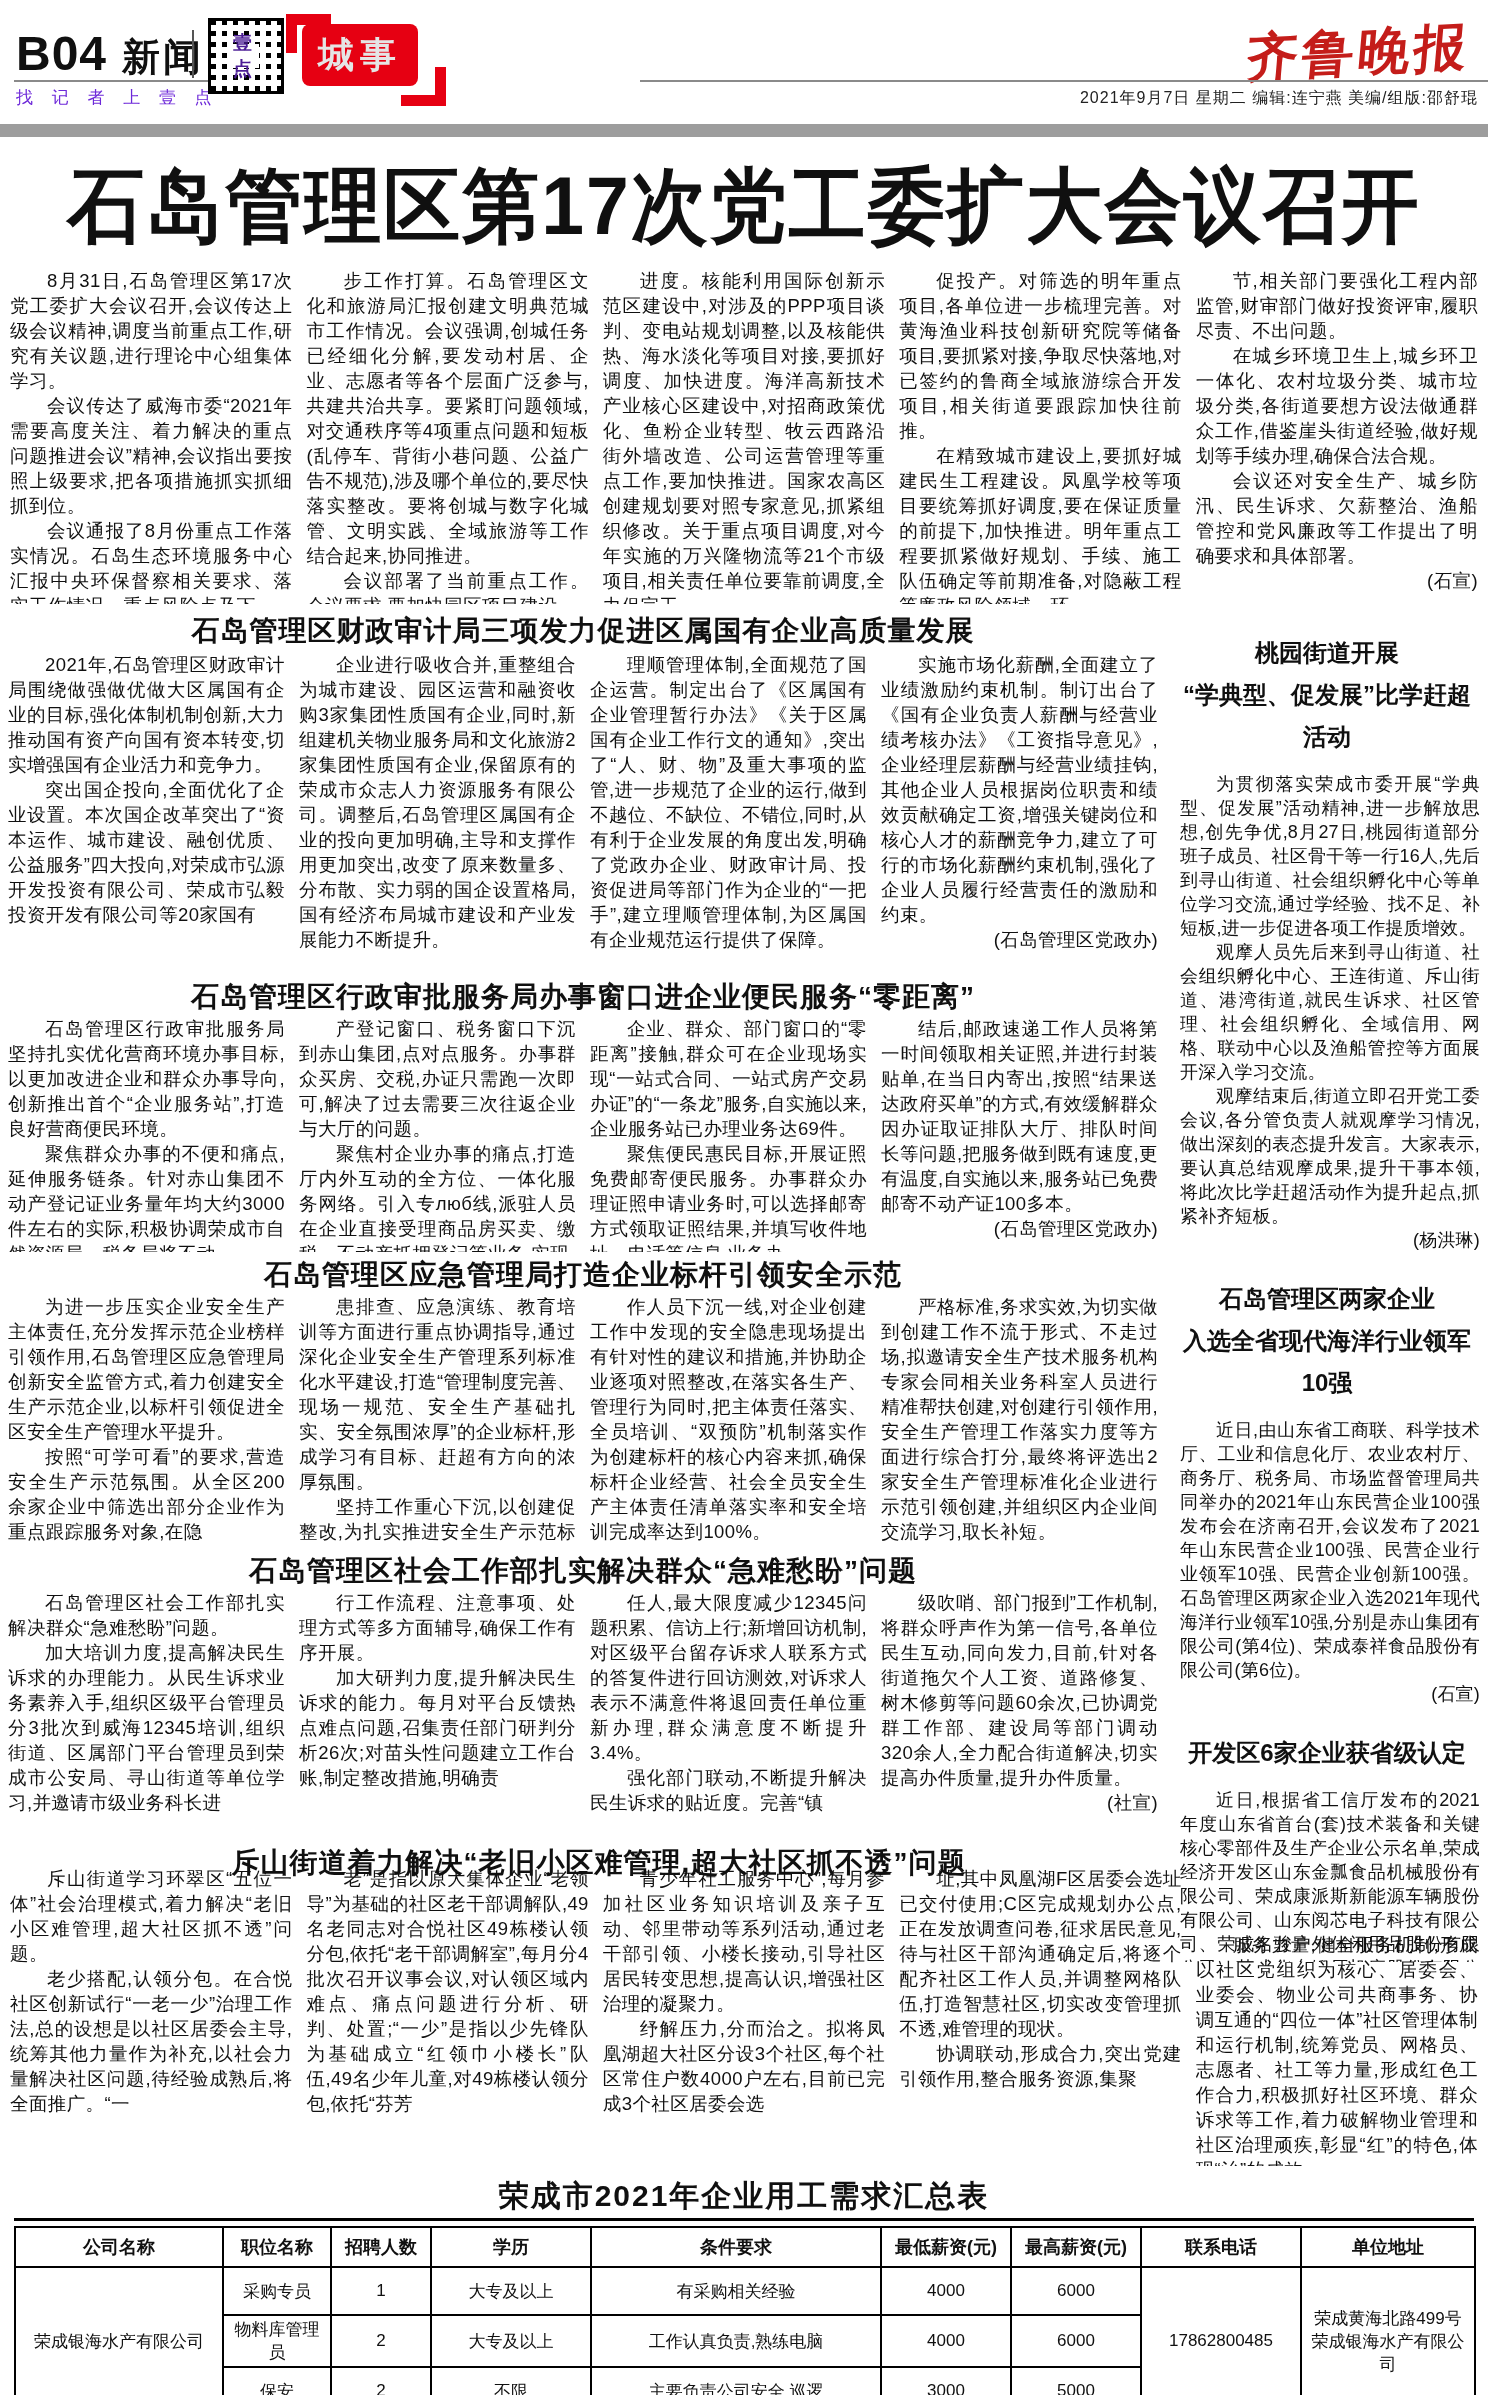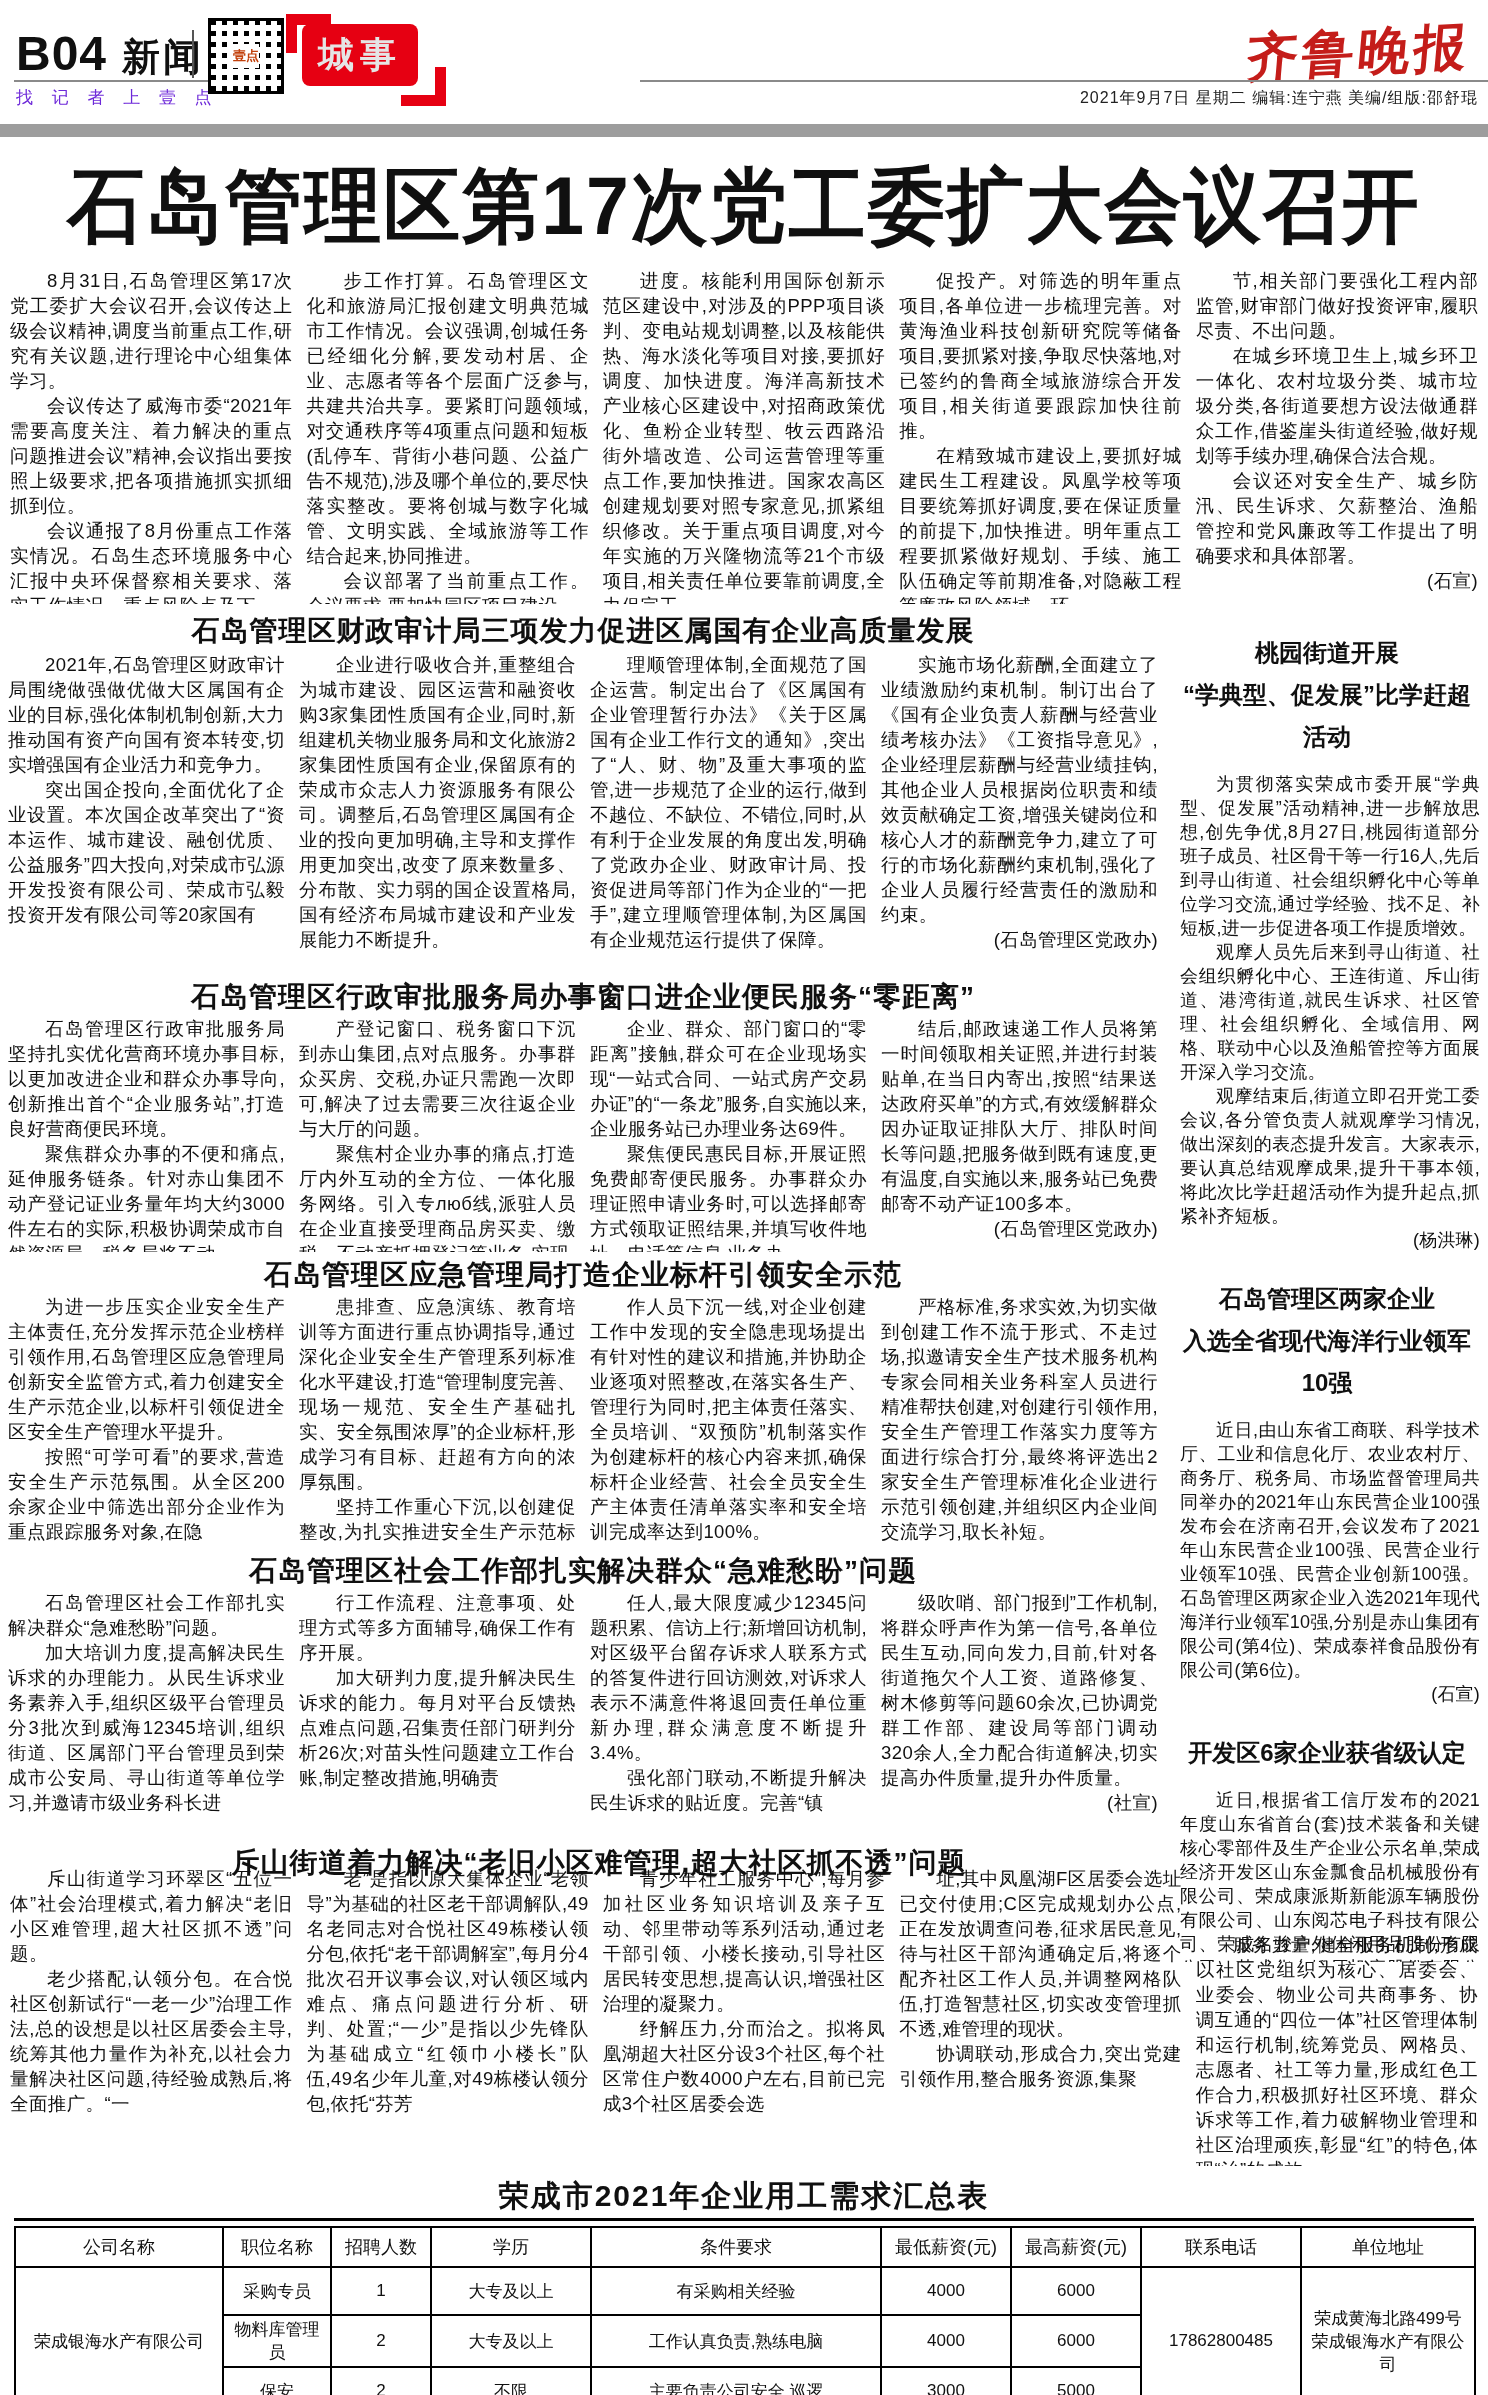--- a/index.html
+++ b/index.html
@@ -12,21 +12,21 @@
   .hdr-vline{position:absolute;left:192px;top:30px;width:2px;height:48px;background:#555;}
   .tagline{position:absolute;left:16px;top:86px;font-size:17px;letter-spacing:7px;color:#6d28d9;}
   .hdr-underline-left{position:absolute;left:14px;top:80px;width:200px;height:2px;background:#8a8a8a;}
   .hdr-underline-right{position:absolute;left:640px;top:80px;width:848px;height:2px;background:#8a8a8a;}
   .qr{position:absolute;left:208px;top:18px;width:70px;height:70px;border:3px solid #000;
       background:
         repeating-linear-gradient(0deg,#000 0 5px,#fff 5px 11px),
         repeating-linear-gradient(90deg,#000 0 5px,#fff 5px 11px);
       background-blend-mode:screen;}
   .qr-center{position:absolute;left:50%;top:50%;transform:translate(-50%,-50%);
-      width:26px;height:24px;background:#fff;color:#c2410c;font-size:13px;font-weight:700;
+      width:26px;height:24px;background:#fff;color:#4c1d95;font-size:19px;font-weight:700;
       display:flex;align-items:center;justify-content:center;}
   .badge-wrap{position:absolute;left:300px;top:20px;width:130px;height:76px;}
   .badge-bracket-tl{position:absolute;left:-14px;top:-6px;width:34px;height:28px;
       border-left:11px solid #e60012;border-top:11px solid #e60012;}
   .badge-bracket-br{position:absolute;right:-16px;bottom:-10px;width:34px;height:28px;
       border-right:11px solid #e60012;border-bottom:11px solid #e60012;}
   .badge{position:absolute;left:2px;top:4px;width:116px;height:62px;background:#e60012;border-radius:8px;
       color:#e5e5e5;font-size:36px;font-weight:900;letter-spacing:6px;display:flex;align-items:center;justify-content:center;}
   .masthead{position:absolute;right:18px;top:18px;font-family:"Liberation Serif","DejaVu Serif",serif;
       color:#c41d1a;font-size:52px;font-weight:900;letter-spacing:4px;transform:rotate(-3deg) skewX(-8deg);}
@@ -54,21 +54,21 @@
   .sb-article p{margin:0;text-indent:2em;font-size:18px;line-height:24px;letter-spacing:.2px;text-align:justify;}
   .sb-article p.byline{text-indent:0;text-align:right;}
 
   
   .table-title{position:absolute;left:0;top:2176px;width:1488px;text-align:center;
       font-size:30px;font-weight:900;letter-spacing:2px;}
   .title-rule{position:absolute;left:14px;top:2218px;width:1460px;height:3px;background:#000;}
   #jobs-table{position:absolute;left:14px;top:2226px;width:1460px;border-collapse:collapse;table-layout:fixed;}
   #jobs-table th,#jobs-table td{border:2px solid #000;text-align:center;vertical-align:middle;
       font-size:17px;padding:2px 4px;overflow:hidden;}
-  #jobs-table th{height:34px;font-weight:400;font-size:18px;}
+  #jobs-table th{height:34px;font-weight:700;font-size:18px;}
   #jobs-table td{height:42px;}
 </style>
 </head>
 <body>
 
 <div id="page">
 
   <div class="pagecode">B04</div>
   <div class="sectionname">新闻</div>
   <div class="hdr-vline"></div>

